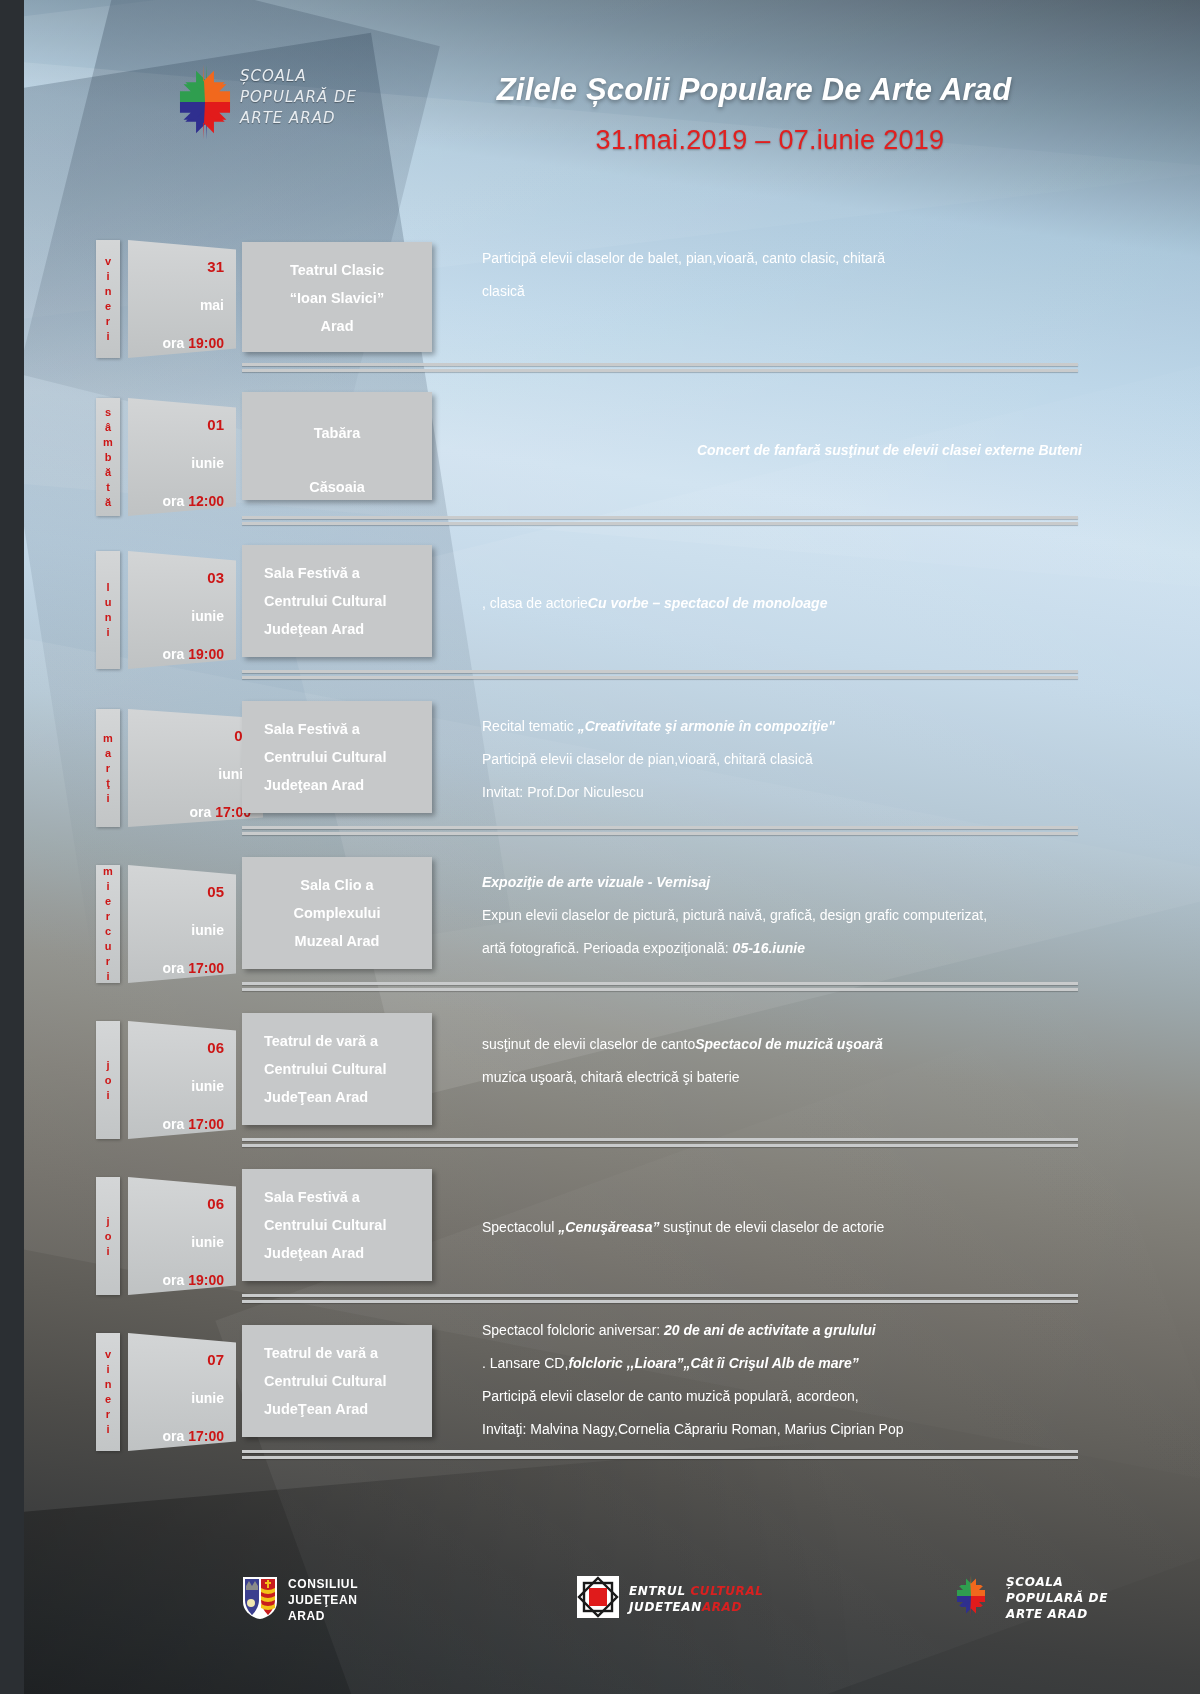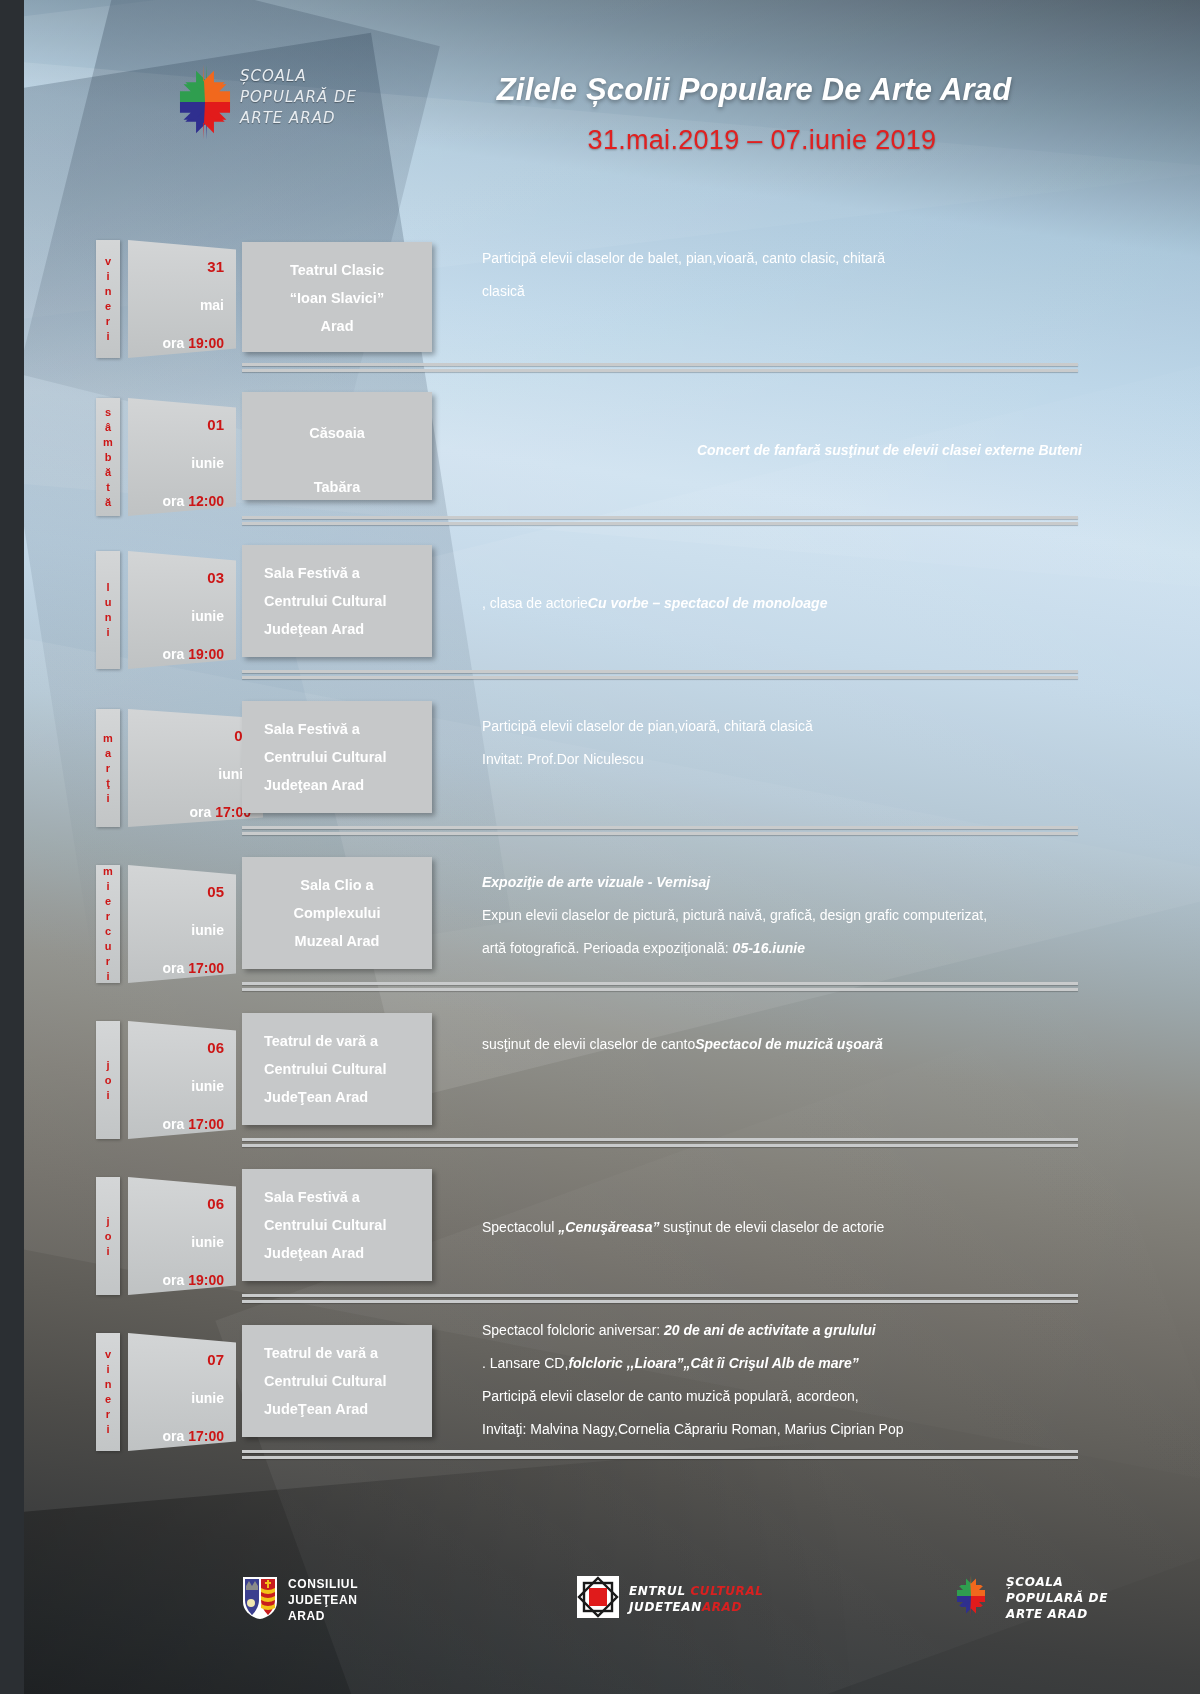--- a/index.html
+++ b/index.html
@@ -51,21 +51,21 @@
   .logo-spa{position:absolute;left:136px;top:60px;width:90px;height:84px;}
   .logo-spa svg{width:90px;height:84px;display:block;}
   .logo-spa-text{position:absolute;left:216px;top:66px;width:160px;
       color:#e9eef2;font-family:"DejaVu Sans", sans-serif;font-size:15px;
       font-style:italic;line-height:21px;letter-spacing:1px;
       text-shadow:0 1px 1px rgba(0,0,0,.35);}
   .logo-spa-text div{white-space:nowrap;}
   #title{position:absolute;left:380px;top:72px;width:700px;text-align:center;
       font-size:31px;font-weight:bold;font-style:italic;color:#ffffff;
       letter-spacing:0.2px;text-shadow:0 2px 4px rgba(0,0,0,.35);}
-  #subtitle{position:absolute;left:388px;top:125px;width:700px;text-align:center;
+  #subtitle{position:absolute;left:396px;top:125px;width:700px;text-align:center;
       font-size:27px;color:#e02020;letter-spacing:0.3px;
       text-shadow:0 1px 2px rgba(0,0,0,.30);}
 
   
   #schedule{position:absolute;left:0;top:228px;width:1200px;}
 
   .daycol{position:absolute;left:72px;width:24px;
       background:linear-gradient(180deg,#d4d6d7,#c2c5c6);
       box-shadow:1px 1px 3px rgba(0,0,0,.28);
       color:#cc1616;font-size:11px;font-weight:bold;
@@ -185,22 +185,22 @@
         <span>ă</span>
         <span>t</span>
         <span>ă</span>
       </div>
       <div class="datebox" style="top: 170px; height: 118px;">
         <div class="d-num" style="padding-top:18px">01</div>
         <div class="d-mon" style="padding-top:22px">iunie</div>
         <div class="d-hour" style="padding-top:22px">ora <b>12:00</b></div>
       </div>
       <div class="venue" style="top: 164px; height: 108px; text-align: center; padding-left: 0px; line-height: 54px;">
+        <div>Tabăra</div>
         <div>Căsoaia</div>
-        <div>Tabăra</div>
       </div>
       <div class="desc" style="top: 206px; text-align: right;">
         <p><span class="it">Concert de fanfară susţinut de elevii clasei externe Buteni</span></p>
       </div>
       <div class="sep" style="top: 288px;">
         <i></i>
         <i></i>
       </div>
       <div class="daycol" style="top: 323px; height: 118px;">
         <span>l</span>
@@ -236,20 +236,21 @@
         <div class="d-num" style="padding-top:18px">04</div>
         <div class="d-mon" style="padding-top:22px">iunie</div>
         <div class="d-hour" style="padding-top:22px">ora <b>17:00</b></div>
       </div>
       <div class="venue" style="top: 473px; height: 112px; text-align: left;">
         <div>Sala Festivă a</div>
         <div>Centrului Cultural</div>
         <div>Judeţean Arad</div>
       </div>
       <div class="desc" style="top: 482px;">
+        <p><span>Recital tematic </span><span class="it">„Creativitate şi armonie în compoziţie"</span></p>
         <p><span>Participă elevii claselor de pian,vioară, chitară clasică</span></p>
         <p><span>Invitat:  Prof.Dor Niculescu</span></p>
       </div>
       <div class="sep" style="top: 598px;">
         <i></i>
         <i></i>
       </div>
       <div class="daycol" style="top: 637px; height: 118px;">
         <span>m</span>
         <span>i</span>
@@ -289,20 +290,21 @@
         <div class="d-mon" style="padding-top:22px">iunie</div>
         <div class="d-hour" style="padding-top:22px">ora <b>17:00</b></div>
       </div>
       <div class="venue" style="top: 785px; height: 112px; text-align: left;">
         <div>Teatrul de vară a</div>
         <div>Centrului Cultural</div>
         <div>JudeŢean Arad</div>
       </div>
       <div class="desc" style="top: 800px;">
         <p><span> susţinut de elevii claselor de canto</span><span class="it">Spectacol de muzică uşoară</span></p>
+        <p><span>muzica uşoară, chitară electrică şi baterie</span></p>
       </div>
       <div class="sep" style="top: 910px;">
         <i></i>
         <i></i>
       </div>
       <div class="daycol" style="top: 949px; height: 118px;">
         <span>j</span>
         <span>o</span>
         <span>i</span>
       </div>

